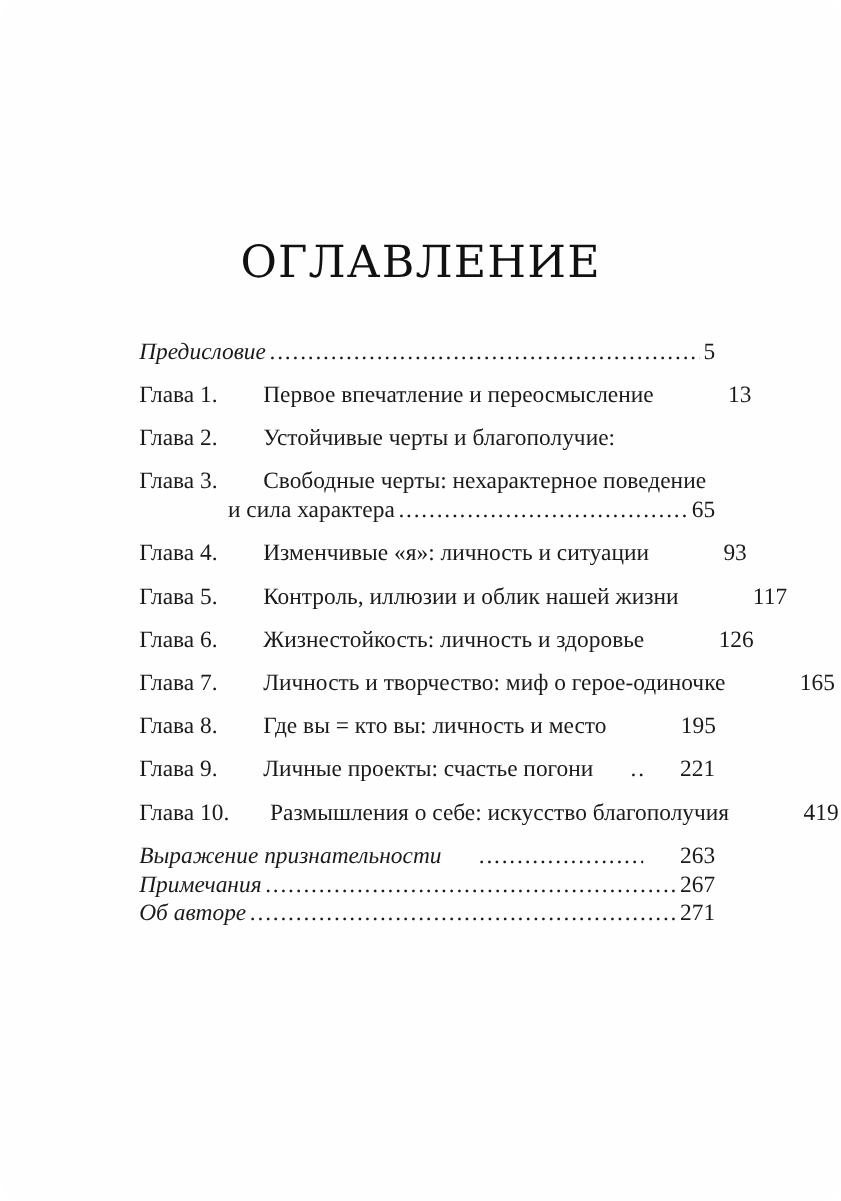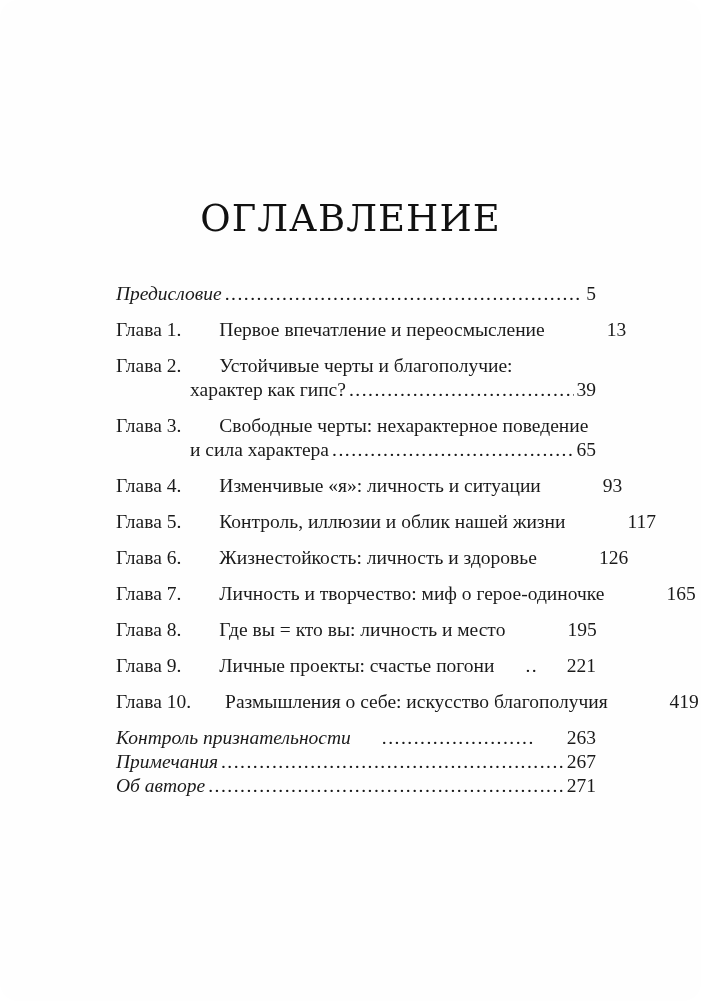--- a/index.html
+++ b/index.html
@@ -47,26 +47,20 @@
       <span class="ch-label" style="width:auto;min-width:64px;margin-right:10px">Глава 1.</span>
       <span class="text">Первое впечатление и переосмысление</span>
       <span class="dots"></span>
       <span class="pg">13</span>
     </div>
 
     <div class="chapter-block">
       <div class="row gap">
         <span class="ch-label" style="width:auto;min-width:64px;margin-right:10px">Глава 2.</span>
         <span class="text">Устойчивые черты и благополучие:</span>
-      </div>
-      <div class="row cont">
-        <span style="width:74px;flex:none"></span>
-        <span class="text">характер как гипс?</span>
-        <span class="dots"></span>
-        <span class="pg">39</span>
       </div>
     </div>
 
     <div class="chapter-block">
       <div class="row gap">
         <span class="ch-label" style="width:auto;min-width:64px;margin-right:10px">Глава 3.</span>
         <span class="text">Свободные черты: нехарактерное поведение</span>
       </div>
       <div class="row cont">
         <span style="width:74px;flex:none"></span>
@@ -119,21 +113,21 @@
     </div>
 
     <div class="row gap">
       <span class="ch-label" style="width:auto;min-width:64px;margin-right:6px">Глава 10.</span>
       <span class="text">Размышления о себе: искусство благополучия</span>
       <span class="dots"></span>
       <span class="pg">419</span>
     </div>
 
     <div class="row gap">
-      <span class="text italic">Контроль признательности</span>
+      <span class="text italic">Выражение признательности</span>
       <span class="dots"></span>
       <span class="pg">263</span>
     </div>
     <div class="row">
       <span class="text italic">Примечания</span>
       <span class="dots"></span>
       <span class="pg">267</span>
     </div>
     <div class="row">
       <span class="text italic">Об авторе</span>

